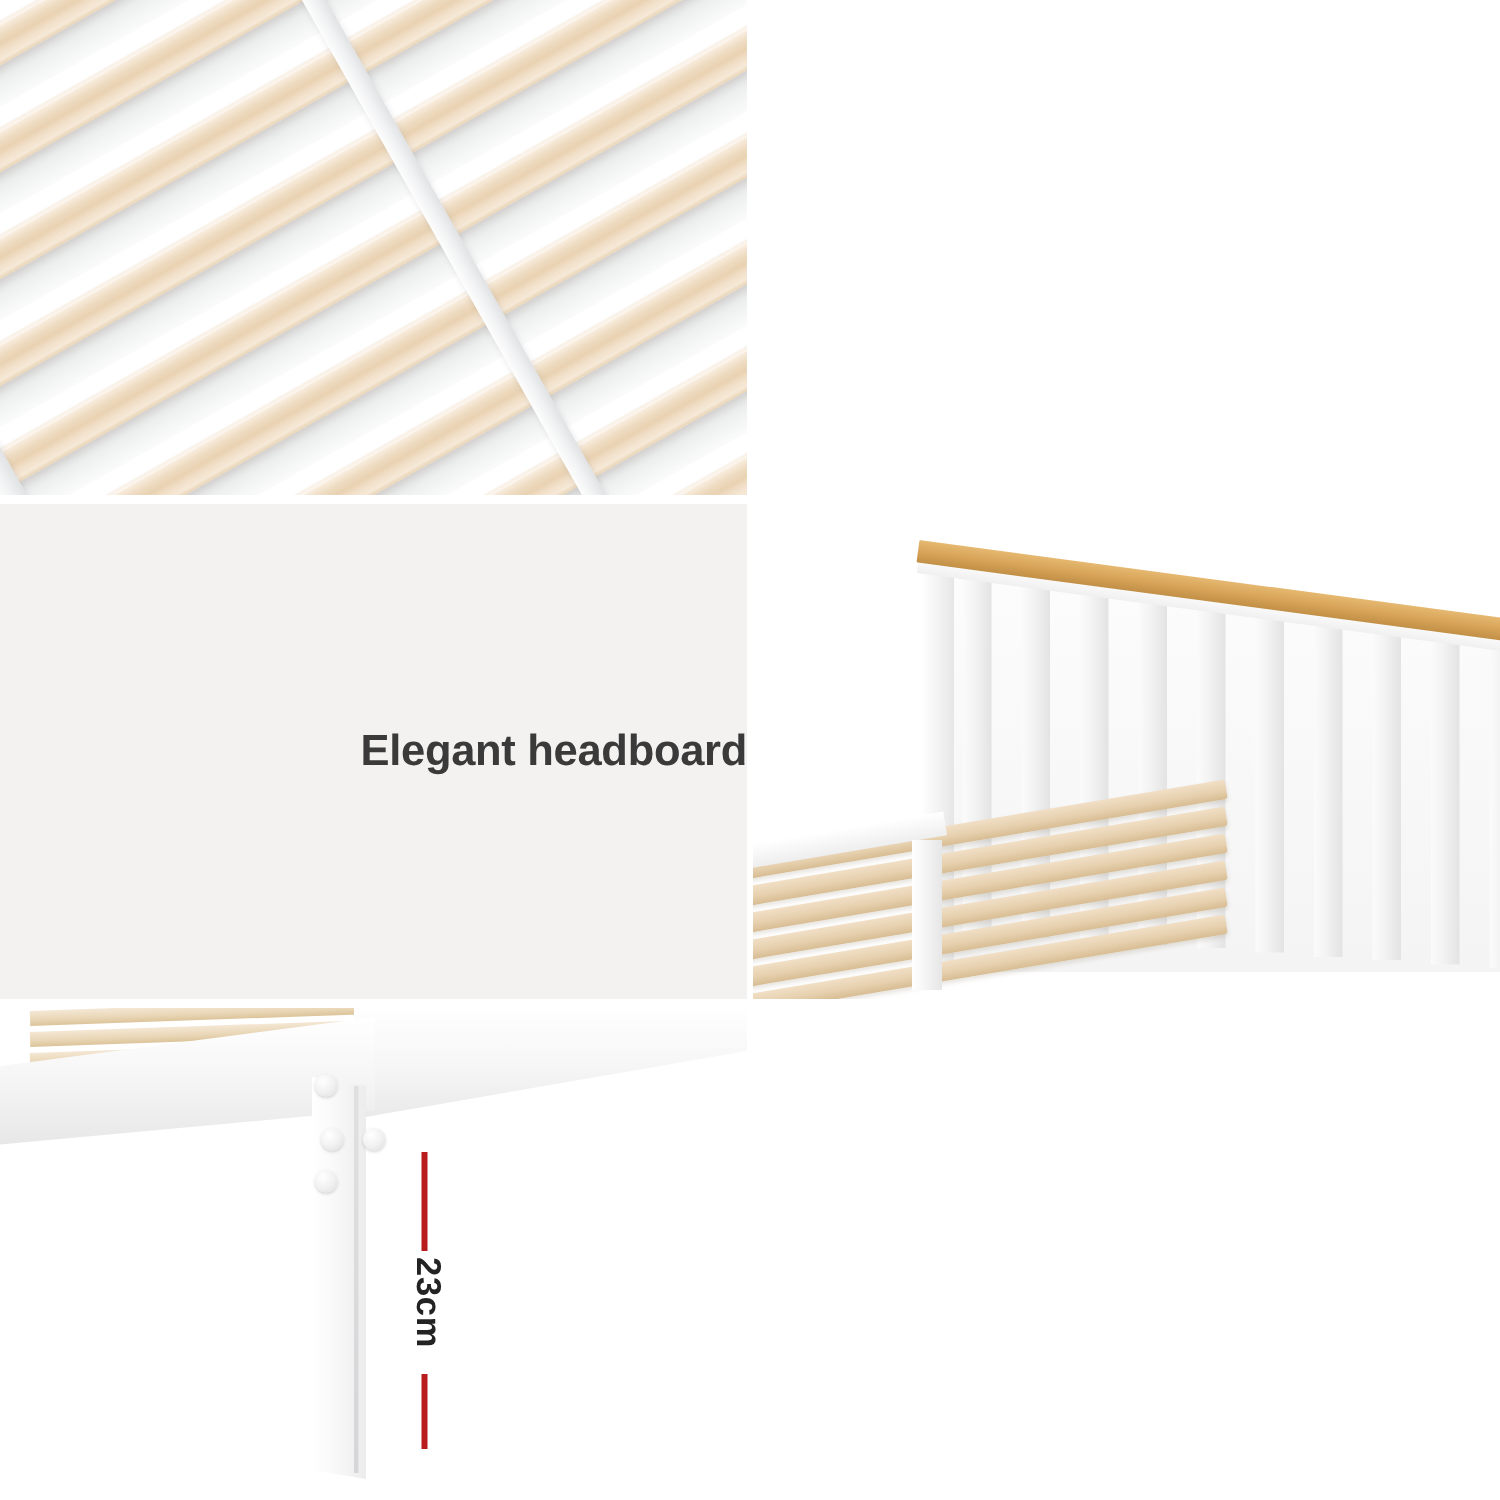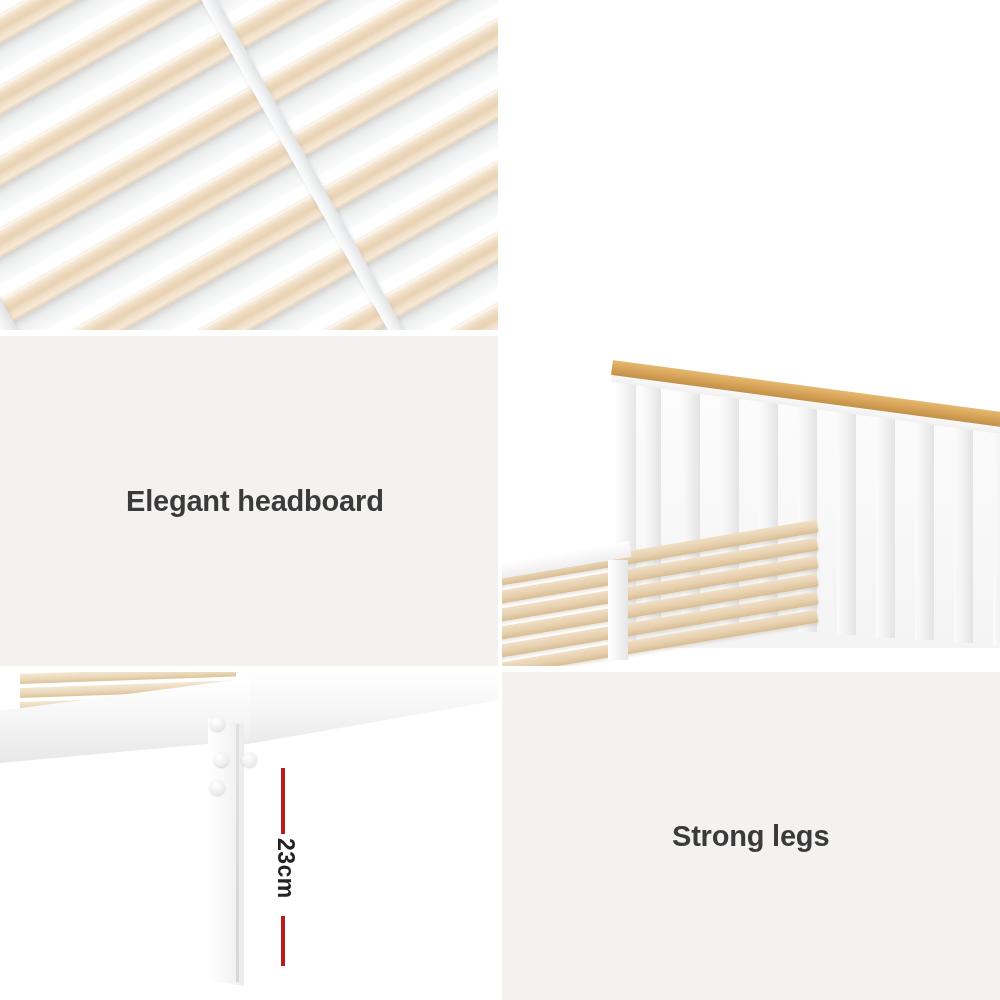--- a/index.html
+++ b/index.html
@@ -55,21 +55,21 @@
   .crossbeam {
     position:absolute;
     background:linear-gradient(90deg,#fdfdfd 0%,#f1f2f3 50%,#e1e2e4 100%);
     box-shadow:0 2px 4px rgba(120,120,130,.18);
   }
 
   
   #p-cap-slats { left:502px; top:0; width:498px; height:330px; padding-left:55px; }
 
   
-  #p-cap-head { left:0; top:336px; width:498px; height:330px; padding-left:126px; }
+  #p-cap-head { left:0; top:336px; width:498px; height:330px; padding-left:126px;justify-content:flex-end; }
 
   
   #p-head { left:502px; top:336px; width:498px; height:330px; background:#ffffff; }
   .hb-group { position:absolute; left:0; top:0; width:498px; height:330px; }
   .hb-toprail {
     position:absolute;
     height:15px;
     background:linear-gradient(180deg,#e6b870 0%,#d9a65c 45%,#c28f46 100%);
     transform-origin:0 50%;
     border-radius:1px;
@@ -218,17 +218,14 @@
         <div class="bolt" style="left: 210px; top: 44px;"></div>
         <div class="bolt" style="left: 214px; top: 80px;"></div>
         <div class="bolt" style="left: 242px; top: 80px;"></div>
         <div class="bolt" style="left: 210px; top: 108px;"></div>
       </div>
     <div class="dim-line" id="dim-top" style="left: 281px; top: 96px; height: 66px;"></div>
     <div class="dim-label" id="dim-text" style="left: 272px; top: 166px;">23cm</div>
     <div class="dim-line" id="dim-bot" style="left: 281px; top: 244px; height: 50px;"></div>
   </div>
 
-  <div class="panel text-panel" id="p-cap-legs">
-    <div class="caption">Strong legs</div>
-  </div>
 
 </div>
 
 </body></html>

